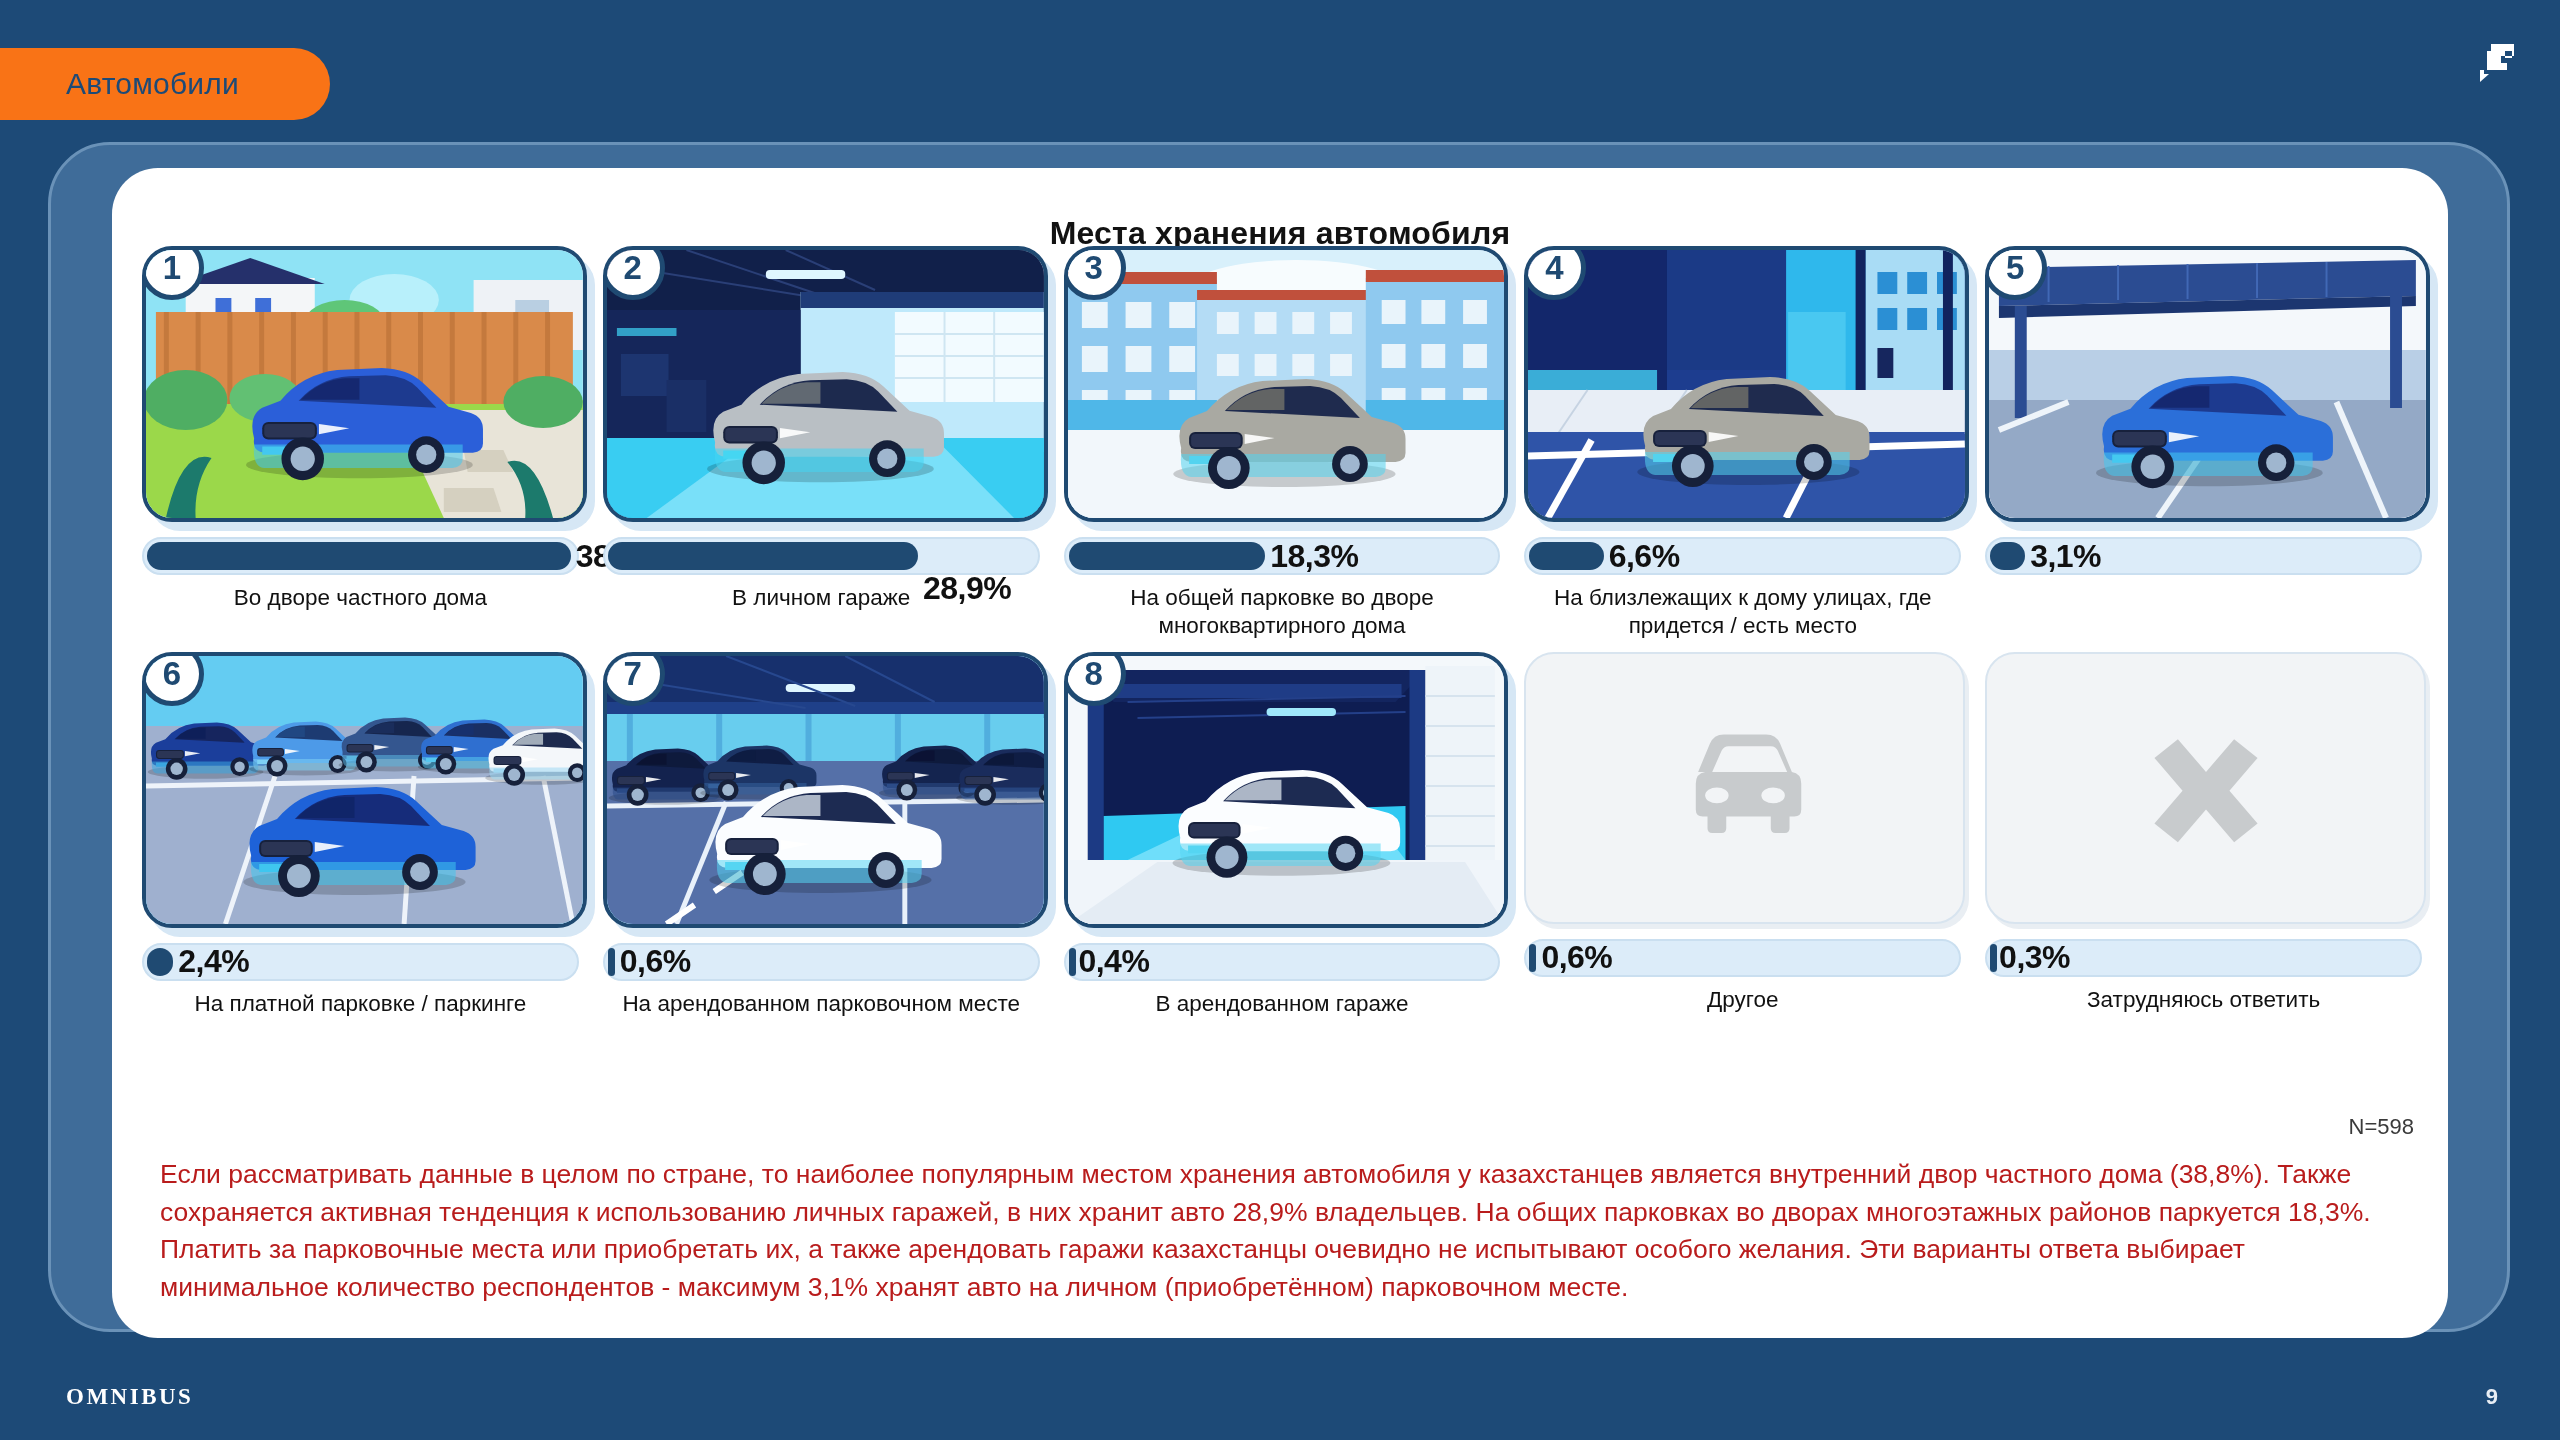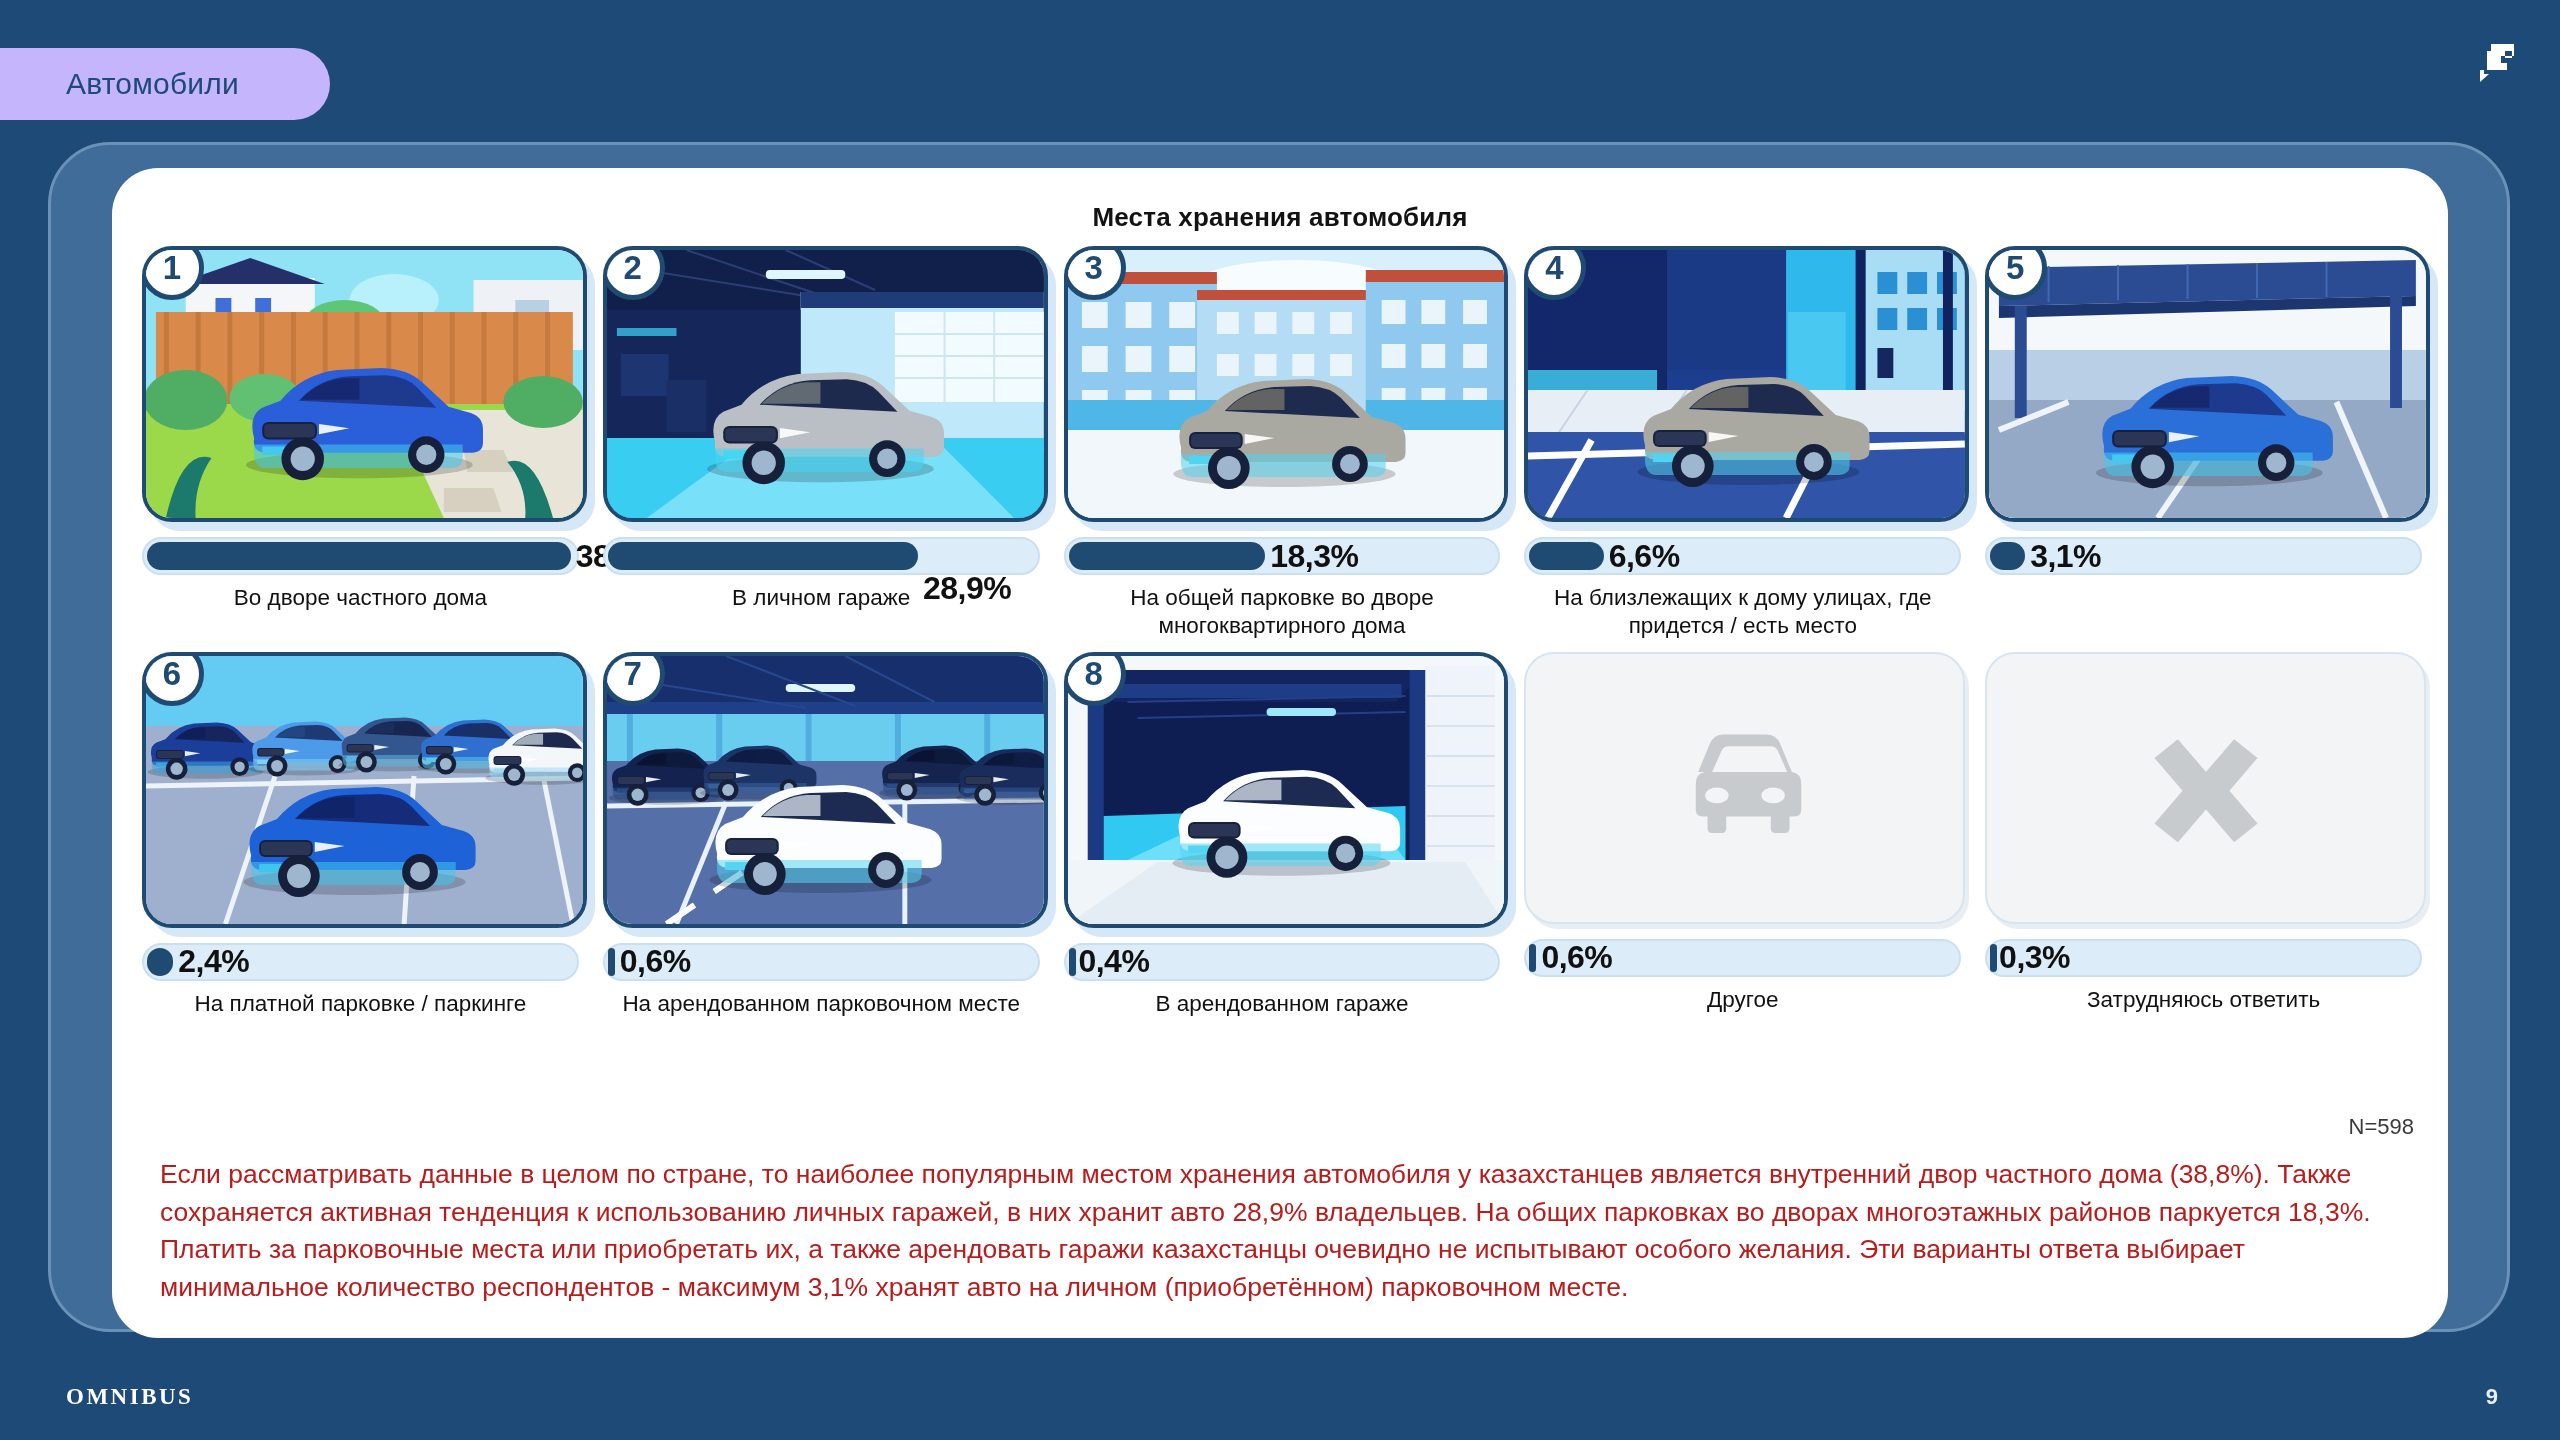--- a/index.html
+++ b/index.html
@@ -6,21 +6,21 @@
   body{
     width:2560px;height:1440px;overflow:hidden;
     background:#1d4a77;
     font-family:"Liberation Sans","DejaVu Sans",sans-serif;
     position:relative;
   }
   
   .tab-pill{
     position:absolute;left:0;top:48px;
     height:72px;min-width:330px;
-    background:#c4b5fd;
+    background:#f97316;
     border-radius:0 40px 40px 0;
     display:flex;align-items:center;
     padding:0 42px 0 66px;
     box-sizing:border-box;
   }
   .tab-pill span{
     color:#1d4a77;font-size:30px;letter-spacing:.2px;
   }
   .brand-logo{
     position:absolute;right:40px;top:40px;
@@ -38,22 +38,22 @@
   .panel{
     position:absolute;left:112px;top:168px;
     width:2336px;height:1170px;
     background:#ffffff;
     border-radius:46px;
     box-sizing:border-box;
     overflow:hidden;
   }
   .panel-title{
     text-align:center;
-    font-size:26px;font-weight:bold;color:#121212;
-    margin-top:34px;letter-spacing:.2px;
+    font-size:32px;font-weight:bold;color:#121212;
+    margin-top:47px;letter-spacing:.2px;
   }
   
   .grid{
     position:absolute;left:30px;top:78px;
     width:2280px;
     display:grid;
     grid-template-columns:repeat(5,1fr);
     column-gap:24px;row-gap:12px;
   }
   .cell{position:relative;}

